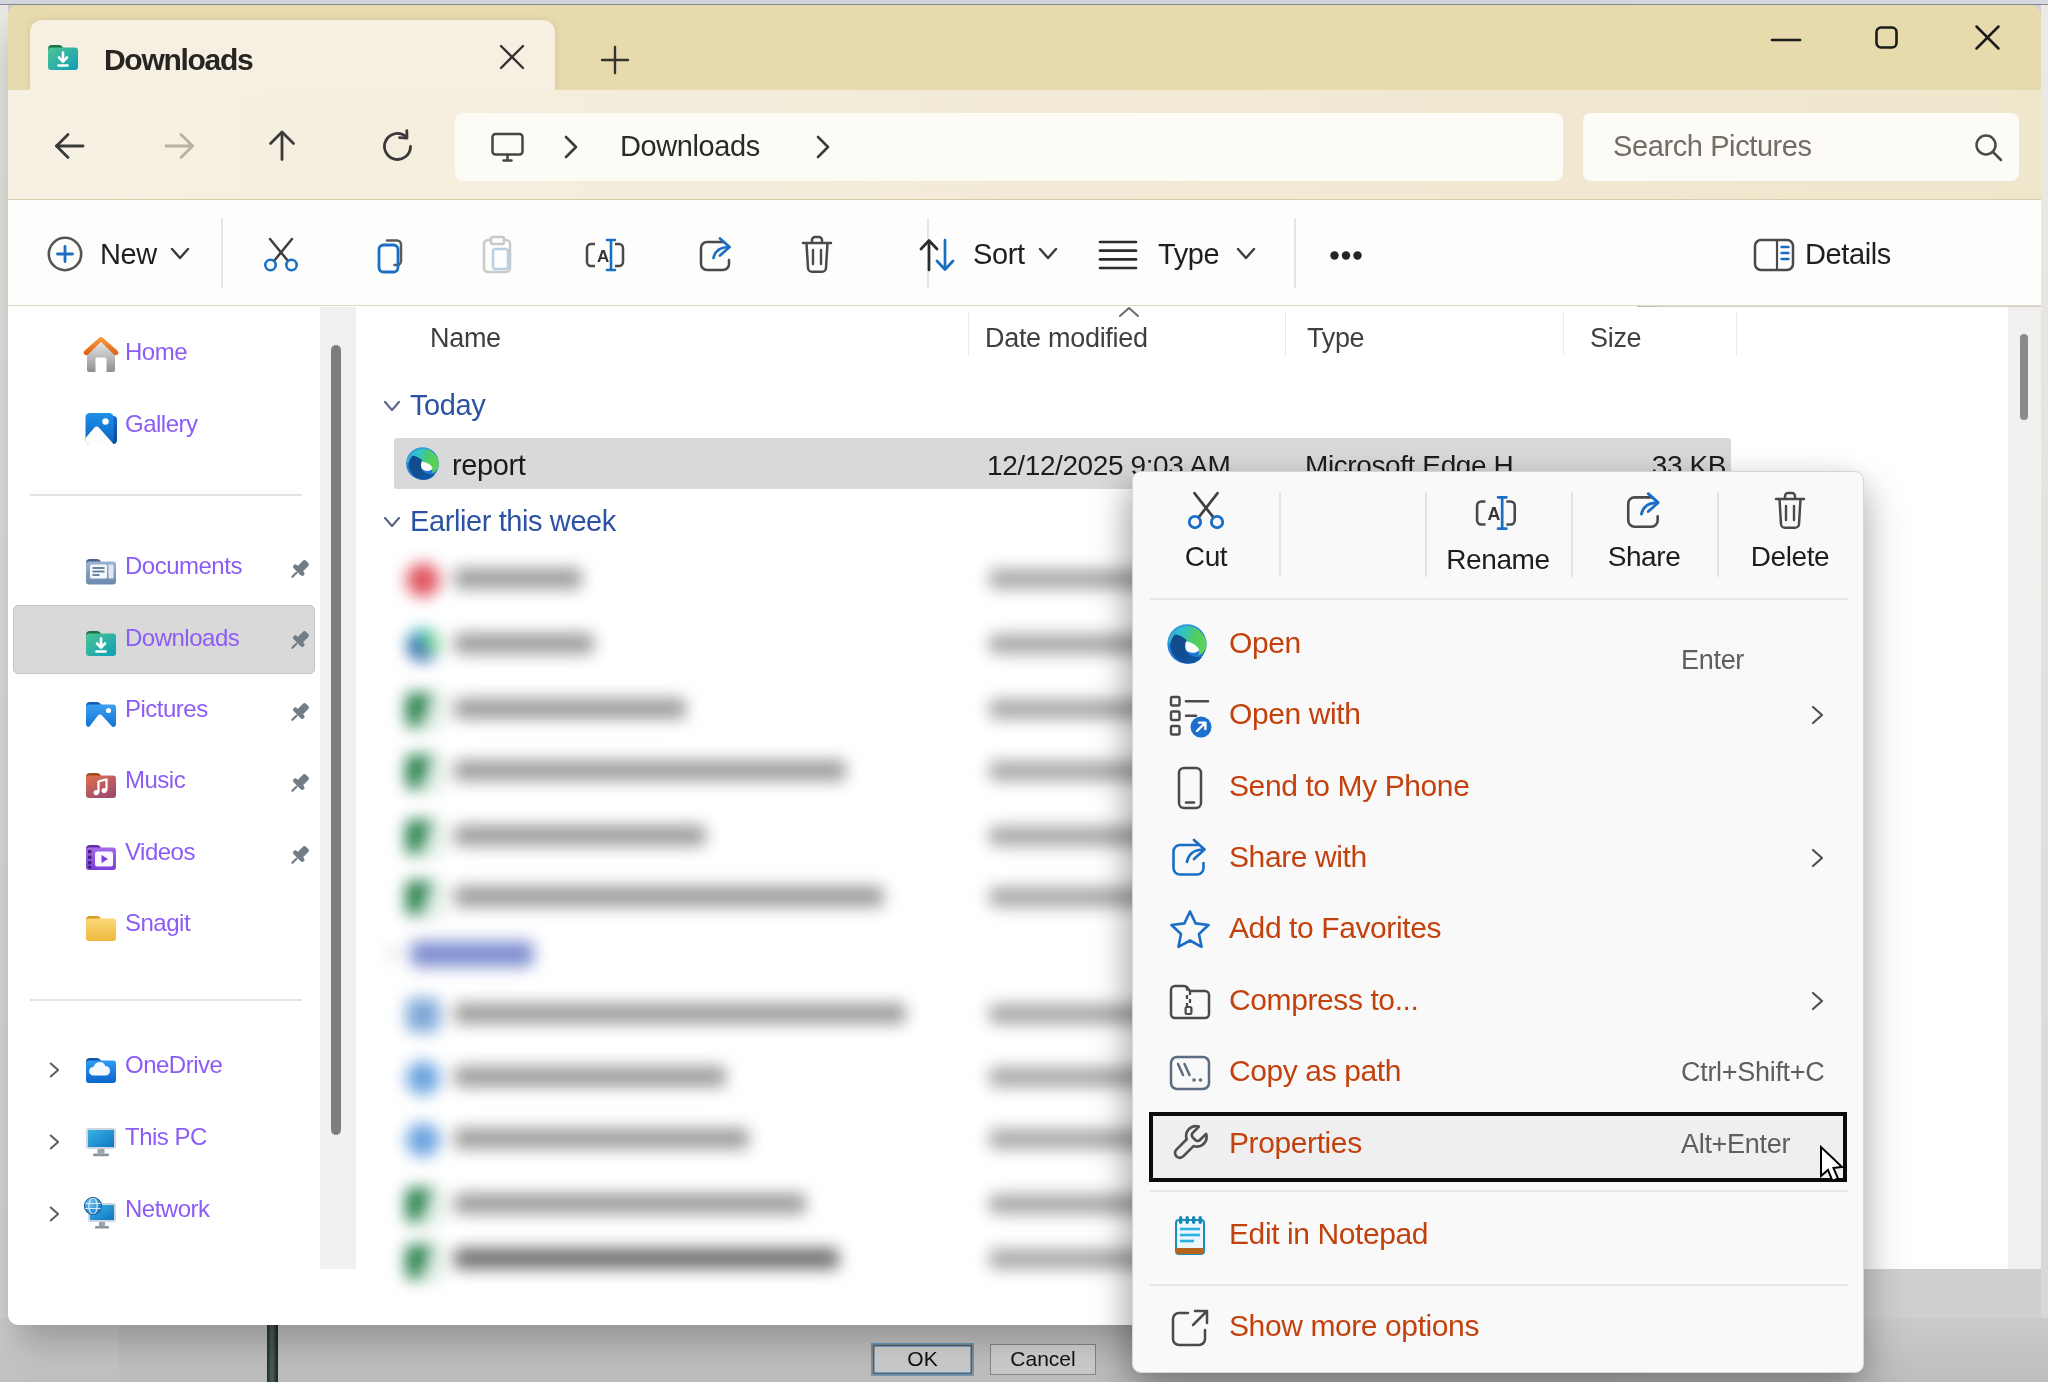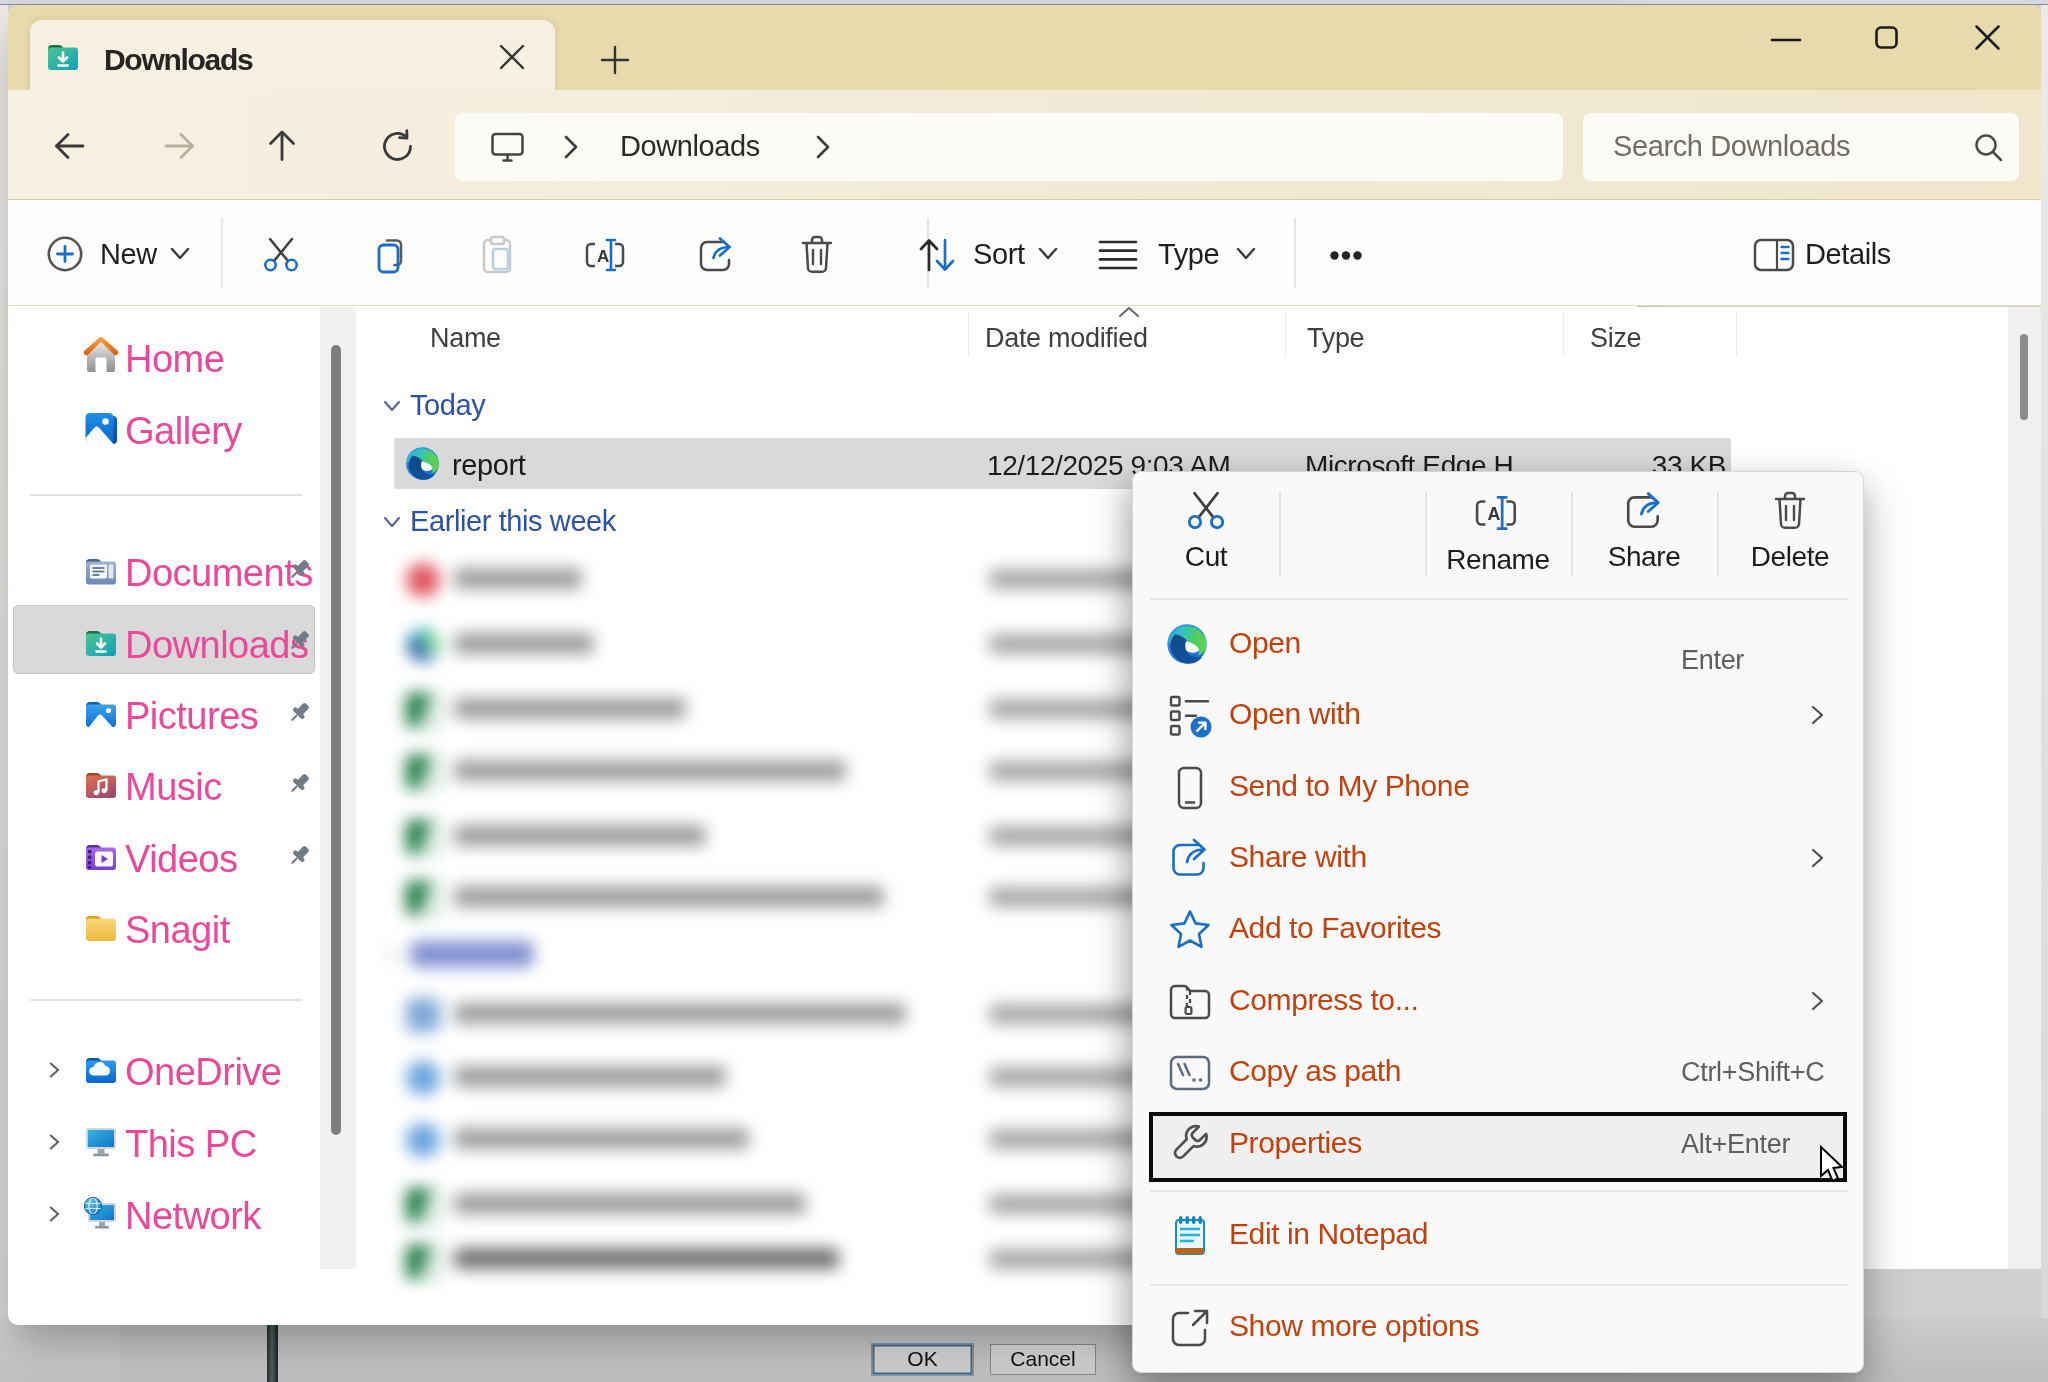--- a/index.html
+++ b/index.html
@@ -46,21 +46,21 @@
 .tbtext { position:absolute; font-size:29px; color:#1f1f1f; letter-spacing:-0.4px; }
 
 
 #content { left:0; top:302px; width:2033px; height:962px; background:#fff; }
 #side-track { left:312px; top:302px; width:36px; height:962px; background:#f1f1f0; }
 #side-thumb { left:323px; top:340px; width:10px; height:790px; background:#7e7e7e; border-radius:5px; }
 #right-track { left:2000px; top:302px; width:33px; height:962px; background:#f1f0ee; }
 #right-thumb { left:2012px; top:329px; width:8px; height:86px; background:#8a8a8a; border-radius:4px; }
 
 
-.sbtext { position:absolute; left:117px; font-size:38px; color:#ec4899; letter-spacing:-0.5px; }
+.sbtext { position:absolute; left:117px; font-size:24px; color:#8b5cf6; letter-spacing:-0.5px; }
 #sb-sel { left:5px; top:600px; width:302px; height:69px; background:#d9d9d9; border:1px solid #c6c6c6; border-radius:5px; }
 .sbsep { left:22px; width:272px; height:1.5px; background:#e3e3e3; }
 .sbicon { position:absolute; left:76px; width:34px; height:34px; }
 .sbchev { position:absolute; left:37px; width:18px; height:18px; }
 .sbpin { position:absolute; left:278px; width:26px; height:26px; }
 
 
 .colhead { position:absolute; font-size:27px; color:#3f3f3f; letter-spacing:-0.3px; }
 .colsep { position:absolute; width:1px; height:44px; background:#eaeae8; top:307px; }
 .group { position:absolute; font-size:29px; color:#2b52a3; letter-spacing:-0.4px; }
@@ -204,21 +204,21 @@
       </svg>
       <svg class="abs" style="left:108px;top:22px" width="16" height="24" viewBox="0 0 16 24">
         <path d="M3 2 L13 12 L3 22" fill="none" stroke="#3c3c3c" stroke-width="2.6" stroke-linecap="round" stroke-linejoin="round"></path>
       </svg>
       <div class="abs" id="addr-txt">Downloads</div>
       <svg class="abs" style="left:360px;top:22px" width="16" height="24" viewBox="0 0 16 24">
         <path d="M3 2 L13 12 L3 22" fill="none" stroke="#3c3c3c" stroke-width="2.6" stroke-linecap="round" stroke-linejoin="round"></path>
       </svg>
     </div>
     <div class="abs" id="searchbar" style="top:23px">
-      <div class="abs" id="search-ph">Search Downloads</div>
+      <div class="abs" id="search-ph">Search Pictures</div>
       <svg class="abs" style="left:391px;top:20px" width="29" height="29" viewBox="0 0 29 29">
         <circle cx="12" cy="12" r="9.5" fill="none" stroke="#4a4a4a" stroke-width="2.5"></circle>
         <path d="M19 19 L27 27" stroke="#4a4a4a" stroke-width="2.5" stroke-linecap="round"></path>
       </svg>
     </div>
   </div>
   <div class="abs" id="navline"></div>
 
   <div class="abs" id="toolbar"></div>
   <div class="abs" id="toolbar-items">

